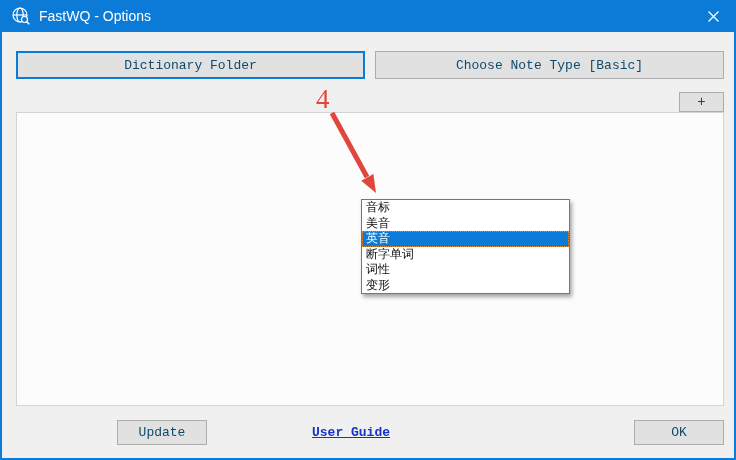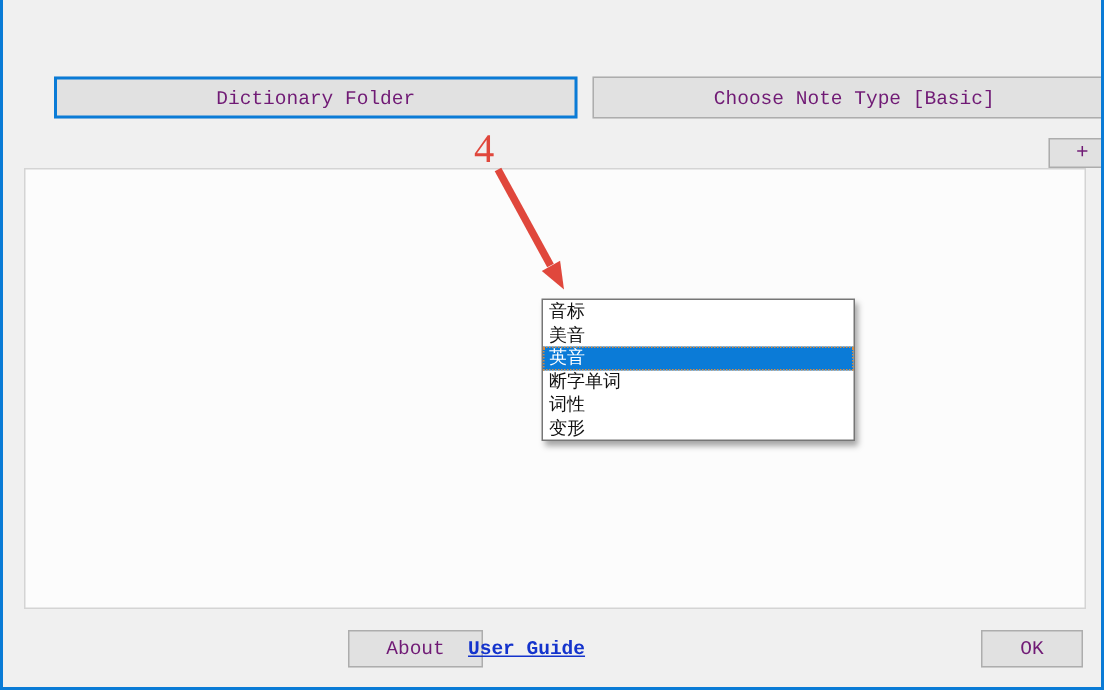--- a/index.html
+++ b/index.html
@@ -13,21 +13,21 @@
   .titlebar{ position:absolute; left:-2px; top:0; width:736px; height:32px; background:#0b7bd7;
     display:flex; align-items:center; }
   .titlebar .app-icon{ margin-left:11px; width:20px; height:20px; flex:0 0 auto; }
   .titlebar .title{ color:#fff; font-family:"Liberation Sans","DejaVu Sans",sans-serif;
     font-size:14px; margin-left:8px; }
   .close-btn{ position:absolute; right:0; top:0; width:46px; height:32px;
     display:flex; align-items:center; justify-content:center; }
 
   
   .btn{ position:absolute; background:#e1e1e1; border:1px solid #adadad;
-    text-align:center; color:#701a75; display:flex; align-items:center; justify-content:center;margin-left:20px; }
+    text-align:center; color:#0c4a6e; display:flex; align-items:center; justify-content:center; }
   .btn-dictfolder{ left:14px; top:51px; width:349px; height:28px; border:2px solid #0a7bd6; }
   .btn-notetype{ left:373px; top:51px; width:349px; height:28px; }
 
   
   .tab{ position:absolute; left:14px; top:86px; width:107px; height:27px; background:#fcfcfc;
     border:1px solid #d4d4d4; border-bottom:none; display:flex; align-items:center; z-index:3; }
   .tab-label{ margin-left:12px; }
   .tab-close{ margin-left:7px; width:15px; height:15px; background:#e0584a; border:1px solid #bc4437;
     border-radius:2px; display:flex; align-items:center; justify-content:center; }
   .btn-add{ left:677px; top:92px; width:45px; height:20px; font-size:14px; }
@@ -83,29 +83,49 @@
 
   
   .annot-layer{ position:absolute; left:0; top:0; width:736px; height:460px; pointer-events:none; z-index:50; }
   .annot-num{ position:absolute; left:314px; top:84px; color:#e0473c; font-size:27px;
     font-family:"Liberation Serif","DejaVu Serif",serif; }
 
   
   .btn-settings{ left:14px; top:420px; width:91px; height:25px; }
   .btn-update{ left:115px; top:420px; width:90px; height:25px; }
   .btn-about{ left:210px; top:420px; width:90px; height:25px; }
-  .btn-ok{ left:632px; top:420px; width:68px; height:25px; }
+  .btn-ok{ left:632px; top:420px; width:90px; height:25px; }
   .user-guide{ position:absolute; left:310px; top:425px; color:#1433cc; font-weight:bold;
     text-decoration:underline; cursor:pointer; }
 </style>
 </head>
 <body>
 
 <div class="window">
 
+  <div class="titlebar">
+    <svg class="app-icon" viewBox="0 0 20 20">
+      <g fill="none" stroke="#ffffff" stroke-width="1.2">
+        <circle cx="9" cy="9" r="7"></circle>
+        <ellipse cx="9" cy="9" rx="3.2" ry="7"></ellipse>
+        <line x1="2" y1="9" x2="16" y2="9"></line>
+        <circle cx="13.5" cy="13.5" r="3" fill="#0b7bd7"></circle>
+        <line x1="15.8" y1="15.8" x2="18.2" y2="18.2" stroke-width="1.6"></line>
+      </g>
+    </svg>
+    <span class="title">FastWQ - Options</span>
+    <div class="close-btn">
+      <svg width="11" height="11" viewBox="0 0 11 11">
+        <g stroke="#ffffff" stroke-width="1.2">
+            <line x1="0.5" y1="0.5" x2="10.5" y2="10.5"></line>
+            <line x1="10.5" y1="0.5" x2="0.5" y2="10.5"></line>
+          </g>
+      </svg>
+    </div>
+  </div>
 
   <div class="btn btn-dictfolder">Dictionary Folder</div>
   <div class="btn btn-notetype">Choose Note Type [Basic]</div>
 
   <div class="btn btn-add">+</div>
 
   <div class="pane"></div>
 
   <span class="hdr hdr-hash">#</span>
   <span class="cb" id="cb-all-left" style="left:120px; top:127px;">
@@ -406,17 +426,17 @@
     </div>
 
   <div class="annot-layer">
     <span class="annot-num">4</span>
     <svg width="736" height="460" viewBox="0 0 736 460">
       <line x1="330" y1="113" x2="365" y2="177" stroke="#e0473c" stroke-width="5"></line>
       <polygon points="374,193 359.2,180.7 371.4,173.9" fill="#e0473c"></polygon>
     </svg>
   </div>
 
-  <div class="btn btn-about">About</div>
+  <div class="btn btn-update">Update</div>
   <a class="user-guide">User Guide</a>
   <div class="btn btn-ok">OK</div>
 
 </div>
 
 </body></html>

